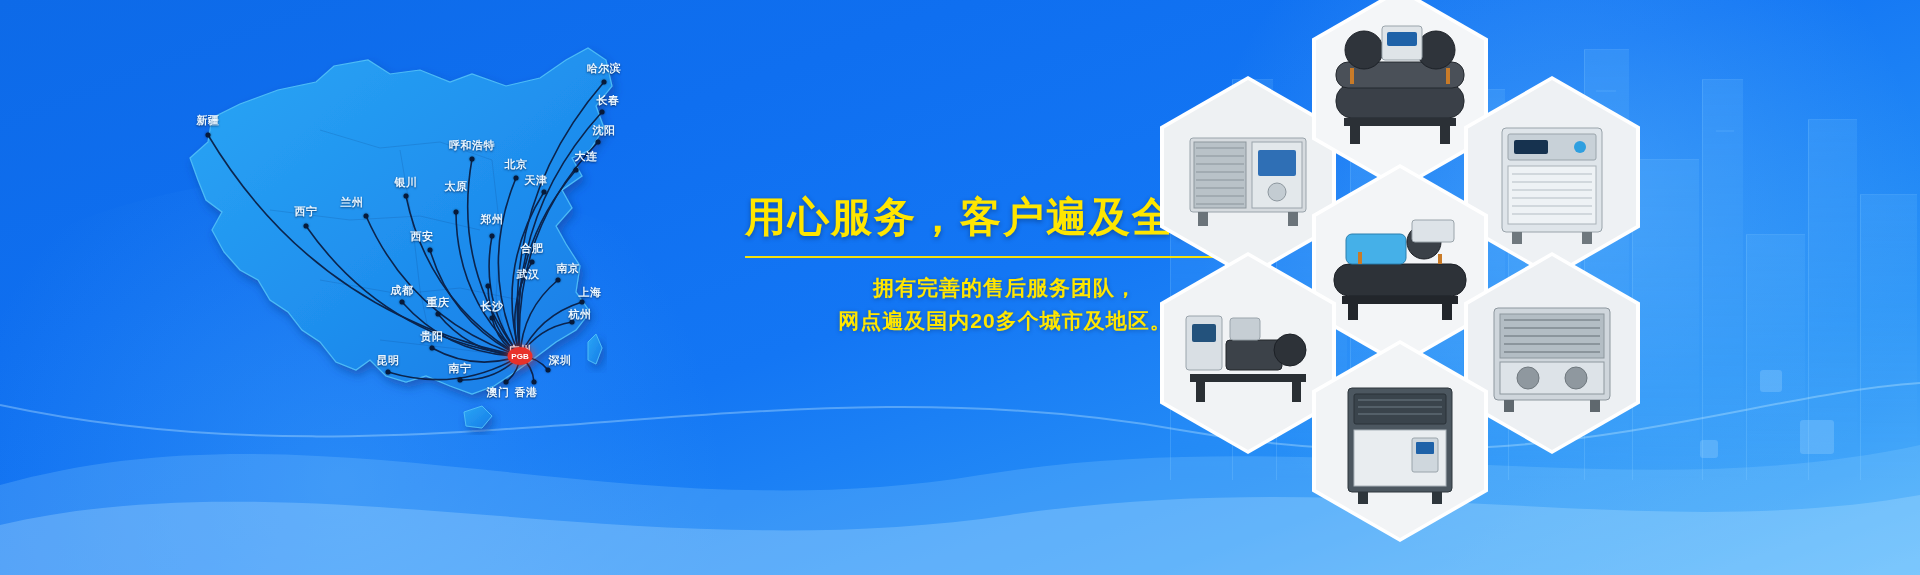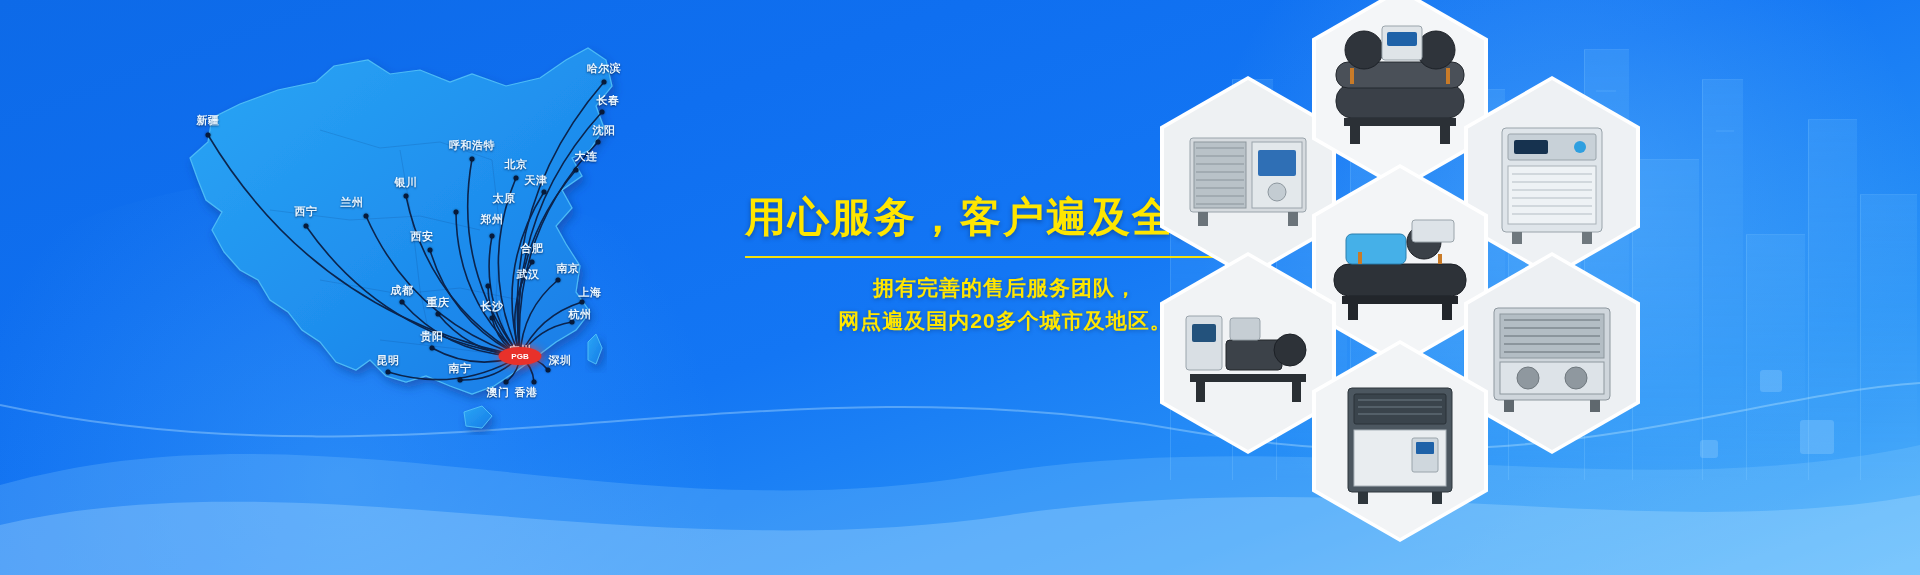--- a/index.html
+++ b/index.html
@@ -21,21 +21,21 @@
   .wave{position:absolute;left:0;bottom:0;width:1920px;height:240px;}
 
   
   .map{position:absolute;left:120px;top:30px;width:520px;height:420px;}
   .mapsvg{position:absolute;inset:0;}
   .city{position:absolute;color:#eaf6ff;font-size:11px;font-weight:700;white-space:nowrap;
         text-shadow:0 1px 2px rgba(0,40,90,.85);letter-spacing:.5px;transform:translate(-50%,-50%);}
   .dot{position:absolute;width:5px;height:5px;border-radius:50%;background:#071a3a;
        transform:translate(-50%,-50%);box-shadow:0 0 2px rgba(0,0,0,.6);}
   .hub{position:absolute;transform:translate(-50%,-50%);}
-  .hub .ring{width:43px;height:18px;border-radius:50%;background:#e8312a;
+  .hub .ring{width:25px;height:18px;border-radius:50%;background:#e8312a;
     box-shadow:0 0 10px rgba(255,60,40,.8);display:flex;align-items:center;justify-content:center;}
   .hub .ring span{color:#fff;font-size:8px;font-weight:700;}
 
   
   .textblock{position:absolute;left:745px;top:195px;width:520px;}
   .headline{color:#ffe600;font-size:41px;font-weight:700;letter-spacing:2px;line-height:1.1;
     text-shadow:0 2px 5px rgba(0,30,80,.45);white-space:nowrap;}
   .rule{margin:16px 0 14px 0;height:2px;width:520px;background:#ffe600;opacity:.95;}
   .sub{color:#ffe600;font-size:21px;font-weight:700;line-height:1.55;text-align:center;
     letter-spacing:1px;text-shadow:0 1px 4px rgba(0,30,80,.4);}
@@ -159,21 +159,21 @@
     <div id="city-layer">
         <div class="dot" style="left: 88px; top: 105px;"></div>
         <div class="city" style="left: 88px; top: 90px;">新疆</div>
         <div class="dot" style="left: 186px; top: 196px;"></div>
         <div class="city" style="left: 186px; top: 181px;">西宁</div>
         <div class="dot" style="left: 246px; top: 186px;"></div>
         <div class="city" style="left: 232px; top: 172px;">兰州</div>
         <div class="dot" style="left: 286px; top: 166px;"></div>
         <div class="city" style="left: 286px; top: 152px;">银川</div>
         <div class="dot" style="left: 336px; top: 182px;"></div>
-        <div class="city" style="left: 336px; top: 168px; margin-left: 48px;">太原</div>
+        <div class="city" style="left: 336px; top: 156px;">太原</div>
         <div class="dot" style="left: 352px; top: 129px;"></div>
         <div class="city" style="left: 352px; top: 115px;">呼和浩特</div>
         <div class="dot" style="left: 396px; top: 148px;"></div>
         <div class="city" style="left: 396px; top: 134px;">北京</div>
         <div class="dot" style="left: 424px; top: 162px;"></div>
         <div class="city" style="left: 416px; top: 150px;">天津</div>
         <div class="dot" style="left: 456px; top: 140px;"></div>
         <div class="city" style="left: 466px; top: 126px;">大连</div>
         <div class="dot" style="left: 484px; top: 52px;"></div>
         <div class="city" style="left: 484px; top: 38px;">哈尔滨</div>

